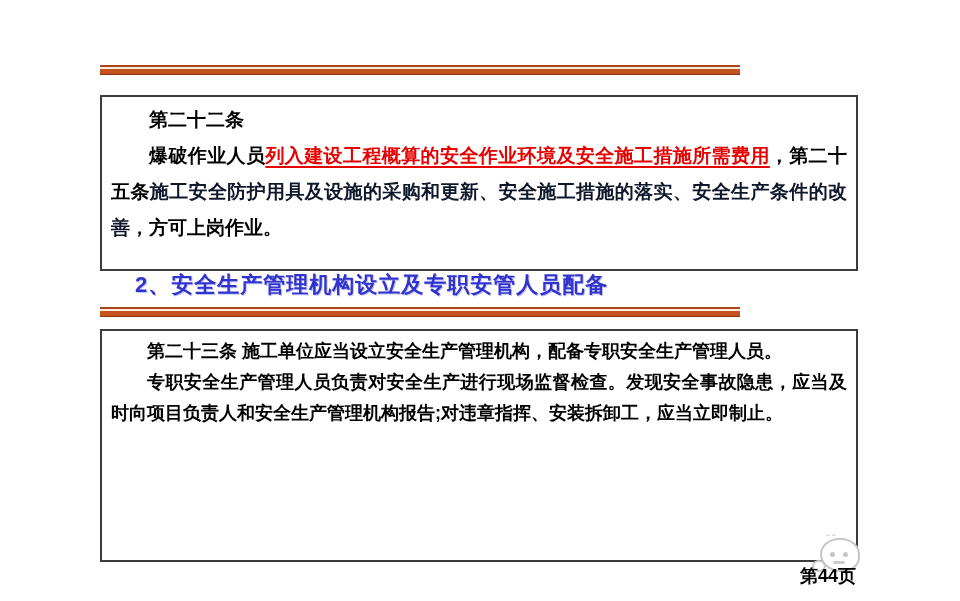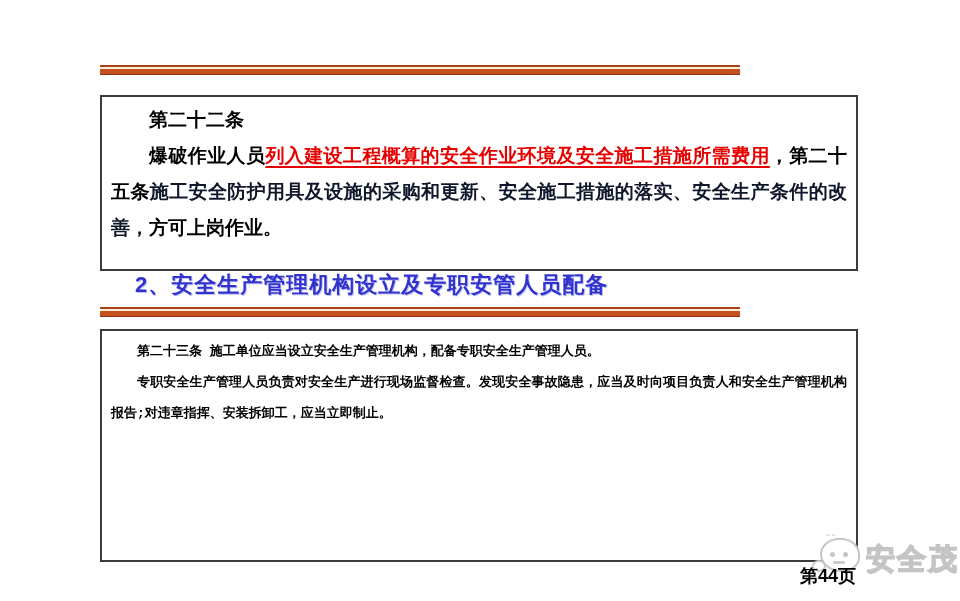--- a/index.html
+++ b/index.html
@@ -43,21 +43,21 @@
   .law-box {
     position: absolute;
     left: 100px;
     width: 758px;
     border: 2px solid #3c3c3c;
     background: #ffffff;
     padding: 5px 9px 0 9px;
     text-align: justify;
   }
   .box1 { top: 95px;  height: 176px; font-size: 19px;   }
-  .box2 { top: 329px; height: 233px; font-size: 13px; font-family: Liberation Mono, monospace; }
+  .box2 { top: 329px; height: 233px; font-size: 18px; }
   .box1 .para { line-height: 36px; }
   .box2 .para { line-height: 31px; }
   .para {
     font-weight: bold;
     color: #000000;
     text-indent: 2em;
   }
   .run-black { color: #000000; }
   .run-red   { color: #0f172a; }
   .run-red-underline {
@@ -161,18 +161,17 @@
     </div>
 
   <div class="logo">
     <span class="logo-spark">““</span>
     <span class="logo-bubble-small"></span>
     <span class="logo-face">
       <span class="eye l"></span>
       <span class="eye r"></span>
       <span class="mouth"></span>
     </span>
-    <span class="logo-text">安全茂</span>
   </div>
 
   <div class="page-number">第44页</div>
 
 </div>
 
 </body></html>

